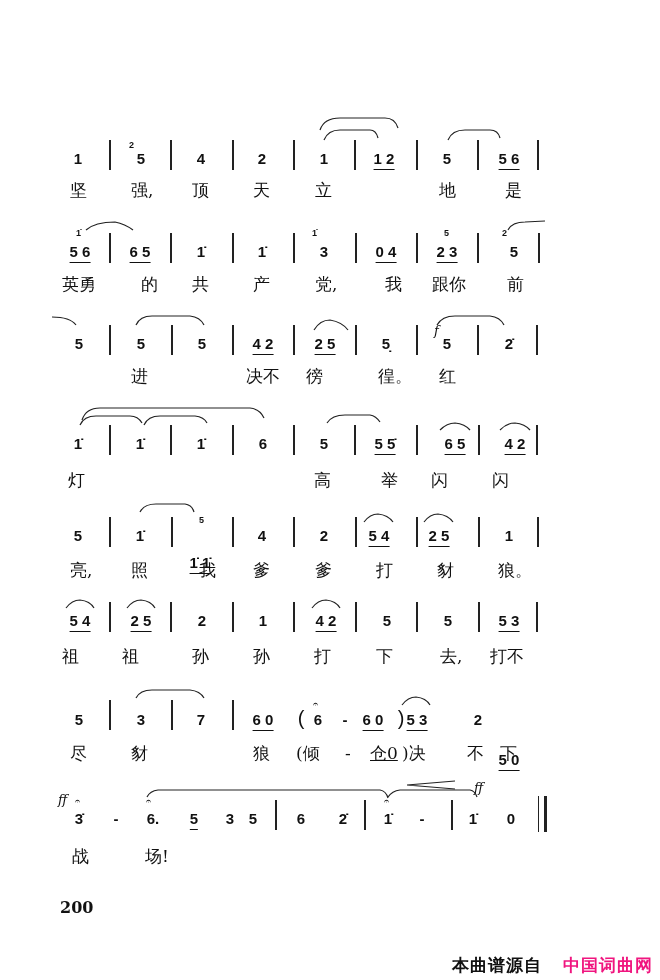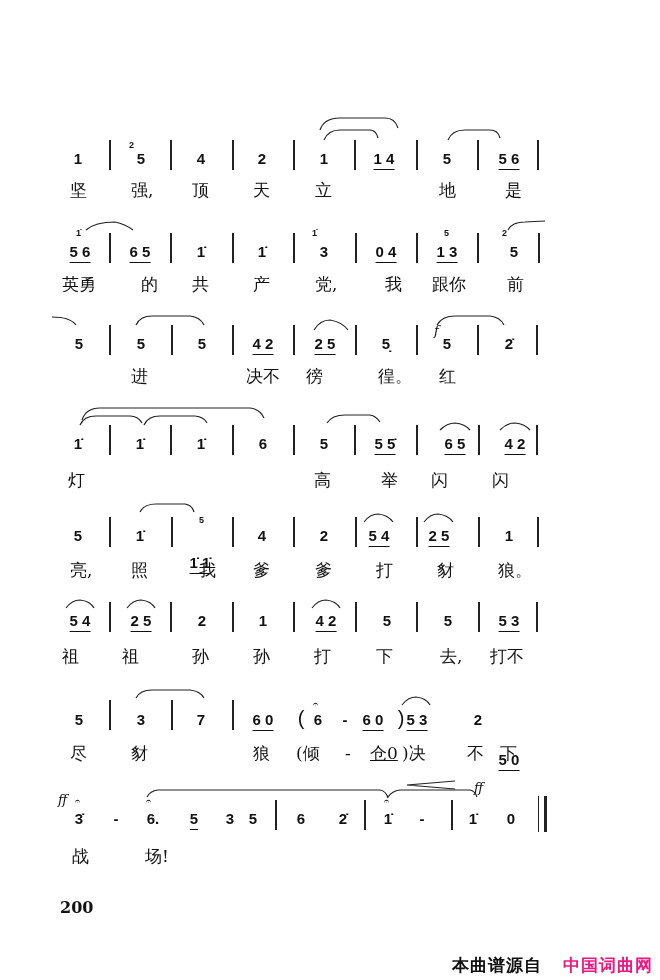--- a/index.html
+++ b/index.html
@@ -76,21 +76,21 @@
     <span class="bar" style="left:109px;top:140px;height:30px"></span>
     <span class="grace" style="left:129px;top:140px">2</span>
     <span class="note" style="left:141px;top:150px">5</span>
     <span class="bar" style="left:170px;top:140px;height:30px"></span>
     <span class="note" style="left:201px;top:150px">4</span>
     <span class="bar" style="left:232px;top:140px;height:30px"></span>
     <span class="note" style="left:262px;top:150px">2</span>
     <span class="bar" style="left:293px;top:140px;height:30px"></span>
     <span class="note" style="left:324px;top:150px">1</span>
     <span class="bar" style="left:354px;top:140px;height:30px"></span>
-    <span class="note ul" style="left:384px;top:150px">1 4</span>
+    <span class="note ul" style="left:384px;top:150px">1 2</span>
     <span class="bar" style="left:416px;top:140px;height:30px"></span>
     <span class="note" style="left:447px;top:150px">5</span>
     <span class="bar" style="left:477px;top:140px;height:30px"></span>
     <span class="note ul" style="left:509px;top:150px">5 6</span>
     <span class="bar" style="left:537px;top:140px;height:30px"></span>
 
     <span class="lyric" style="left:70px;top:180px">坚</span>
     <span class="lyric" style="left:131px;top:180px">强,</span>
     <span class="lyric" style="left:192px;top:180px">顶</span>
     <span class="lyric" style="left:253px;top:180px">天</span>
@@ -108,21 +108,21 @@
     <span class="note" style="left:201px;top:243px">1̇</span>
     <span class="bar" style="left:232px;top:233px;height:30px"></span>
     <span class="note" style="left:262px;top:243px">1̇</span>
     <span class="bar" style="left:293px;top:233px;height:30px"></span>
     <span class="grace" style="left:312px;top:228px">1̇</span>
     <span class="note" style="left:324px;top:243px">3</span>
     <span class="bar" style="left:355px;top:233px;height:30px"></span>
     <span class="note ul" style="left:386px;top:243px">0 4</span>
     <span class="bar" style="left:416px;top:233px;height:30px"></span>
     <span class="grace" style="left:444px;top:228px">5</span>
-    <span class="note ul" style="left:447px;top:243px">1 3</span>
+    <span class="note ul" style="left:447px;top:243px">2 3</span>
     <span class="bar" style="left:477px;top:233px;height:30px"></span>
     <span class="grace" style="left:502px;top:228px">2</span>
     <span class="note" style="left:514px;top:243px">5</span>
     <span class="bar" style="left:538px;top:233px;height:30px"></span>
 
     <span class="lyric" style="left:62px;top:274px">英勇</span>
     <span class="lyric" style="left:141px;top:274px">的</span>
     <span class="lyric" style="left:192px;top:274px">共</span>
     <span class="lyric" style="left:253px;top:274px">产</span>
     <span class="lyric" style="left:315px;top:274px">党,</span>

